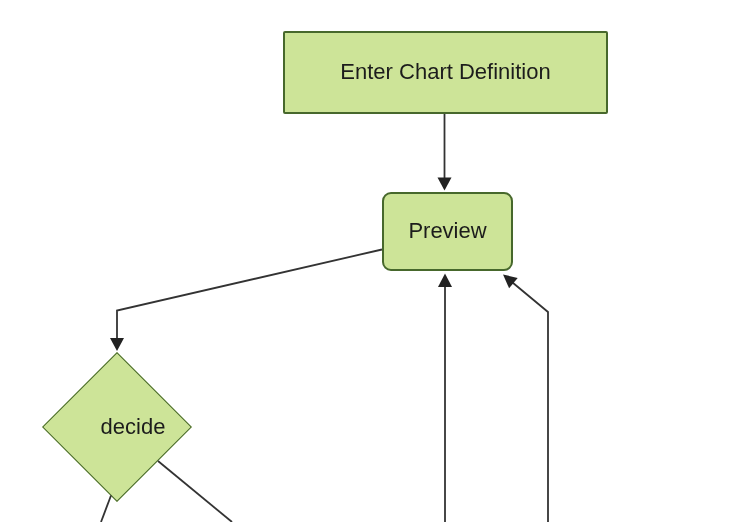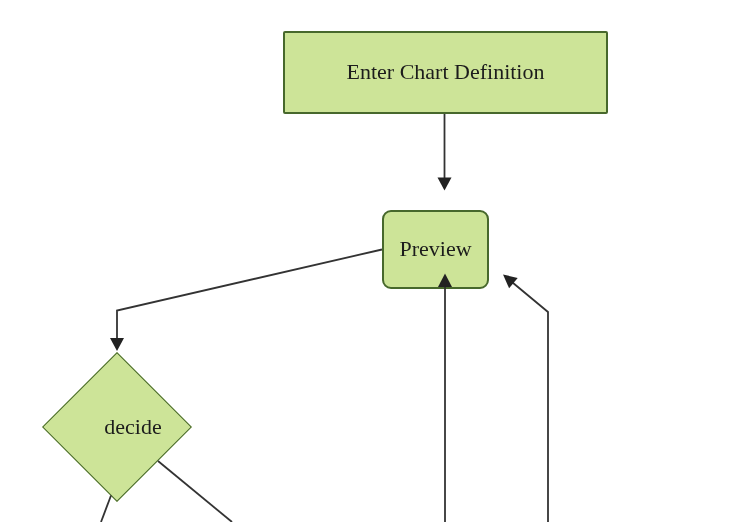--- a/index.html
+++ b/index.html
@@ -6,21 +6,21 @@
     margin: 0;
     padding: 0;
     background: #ffffff;
   }
   .canvas {
     position: relative;
     width: 740px;
     height: 522px;
     background: #ffffff;
     overflow: hidden;
-    font-family: Liberation Serif, serif;
+    font-family: Liberation Sans, sans-serif;
   }
   .node {
     position: absolute;
     box-sizing: border-box;
     background: #cde498;
     border: 2px solid #47682c;
     display: flex;
     align-items: center;
     justify-content: center;
     color: #1c1c1c;
@@ -32,24 +32,23 @@
   .node-rect-enter {
     left: 283px;
     top: 31px;
     width: 325px;
     height: 83px;
     border-radius: 2px;
   }
   .node-rounded-preview {
     left: 382px;
     top: 192px;
-    width: 107px;
+    width: 131px;
     height: 79px;
     border-radius: 9px;
-    margin-top: 18px;
   }
   .diamond-shape {
     position: absolute;
     box-sizing: border-box;
     left: 64px;
     top: 373.5px;
     width: 106px;
     height: 106px;
     background: #cde498;
     border: 1.7px solid #47682c;

